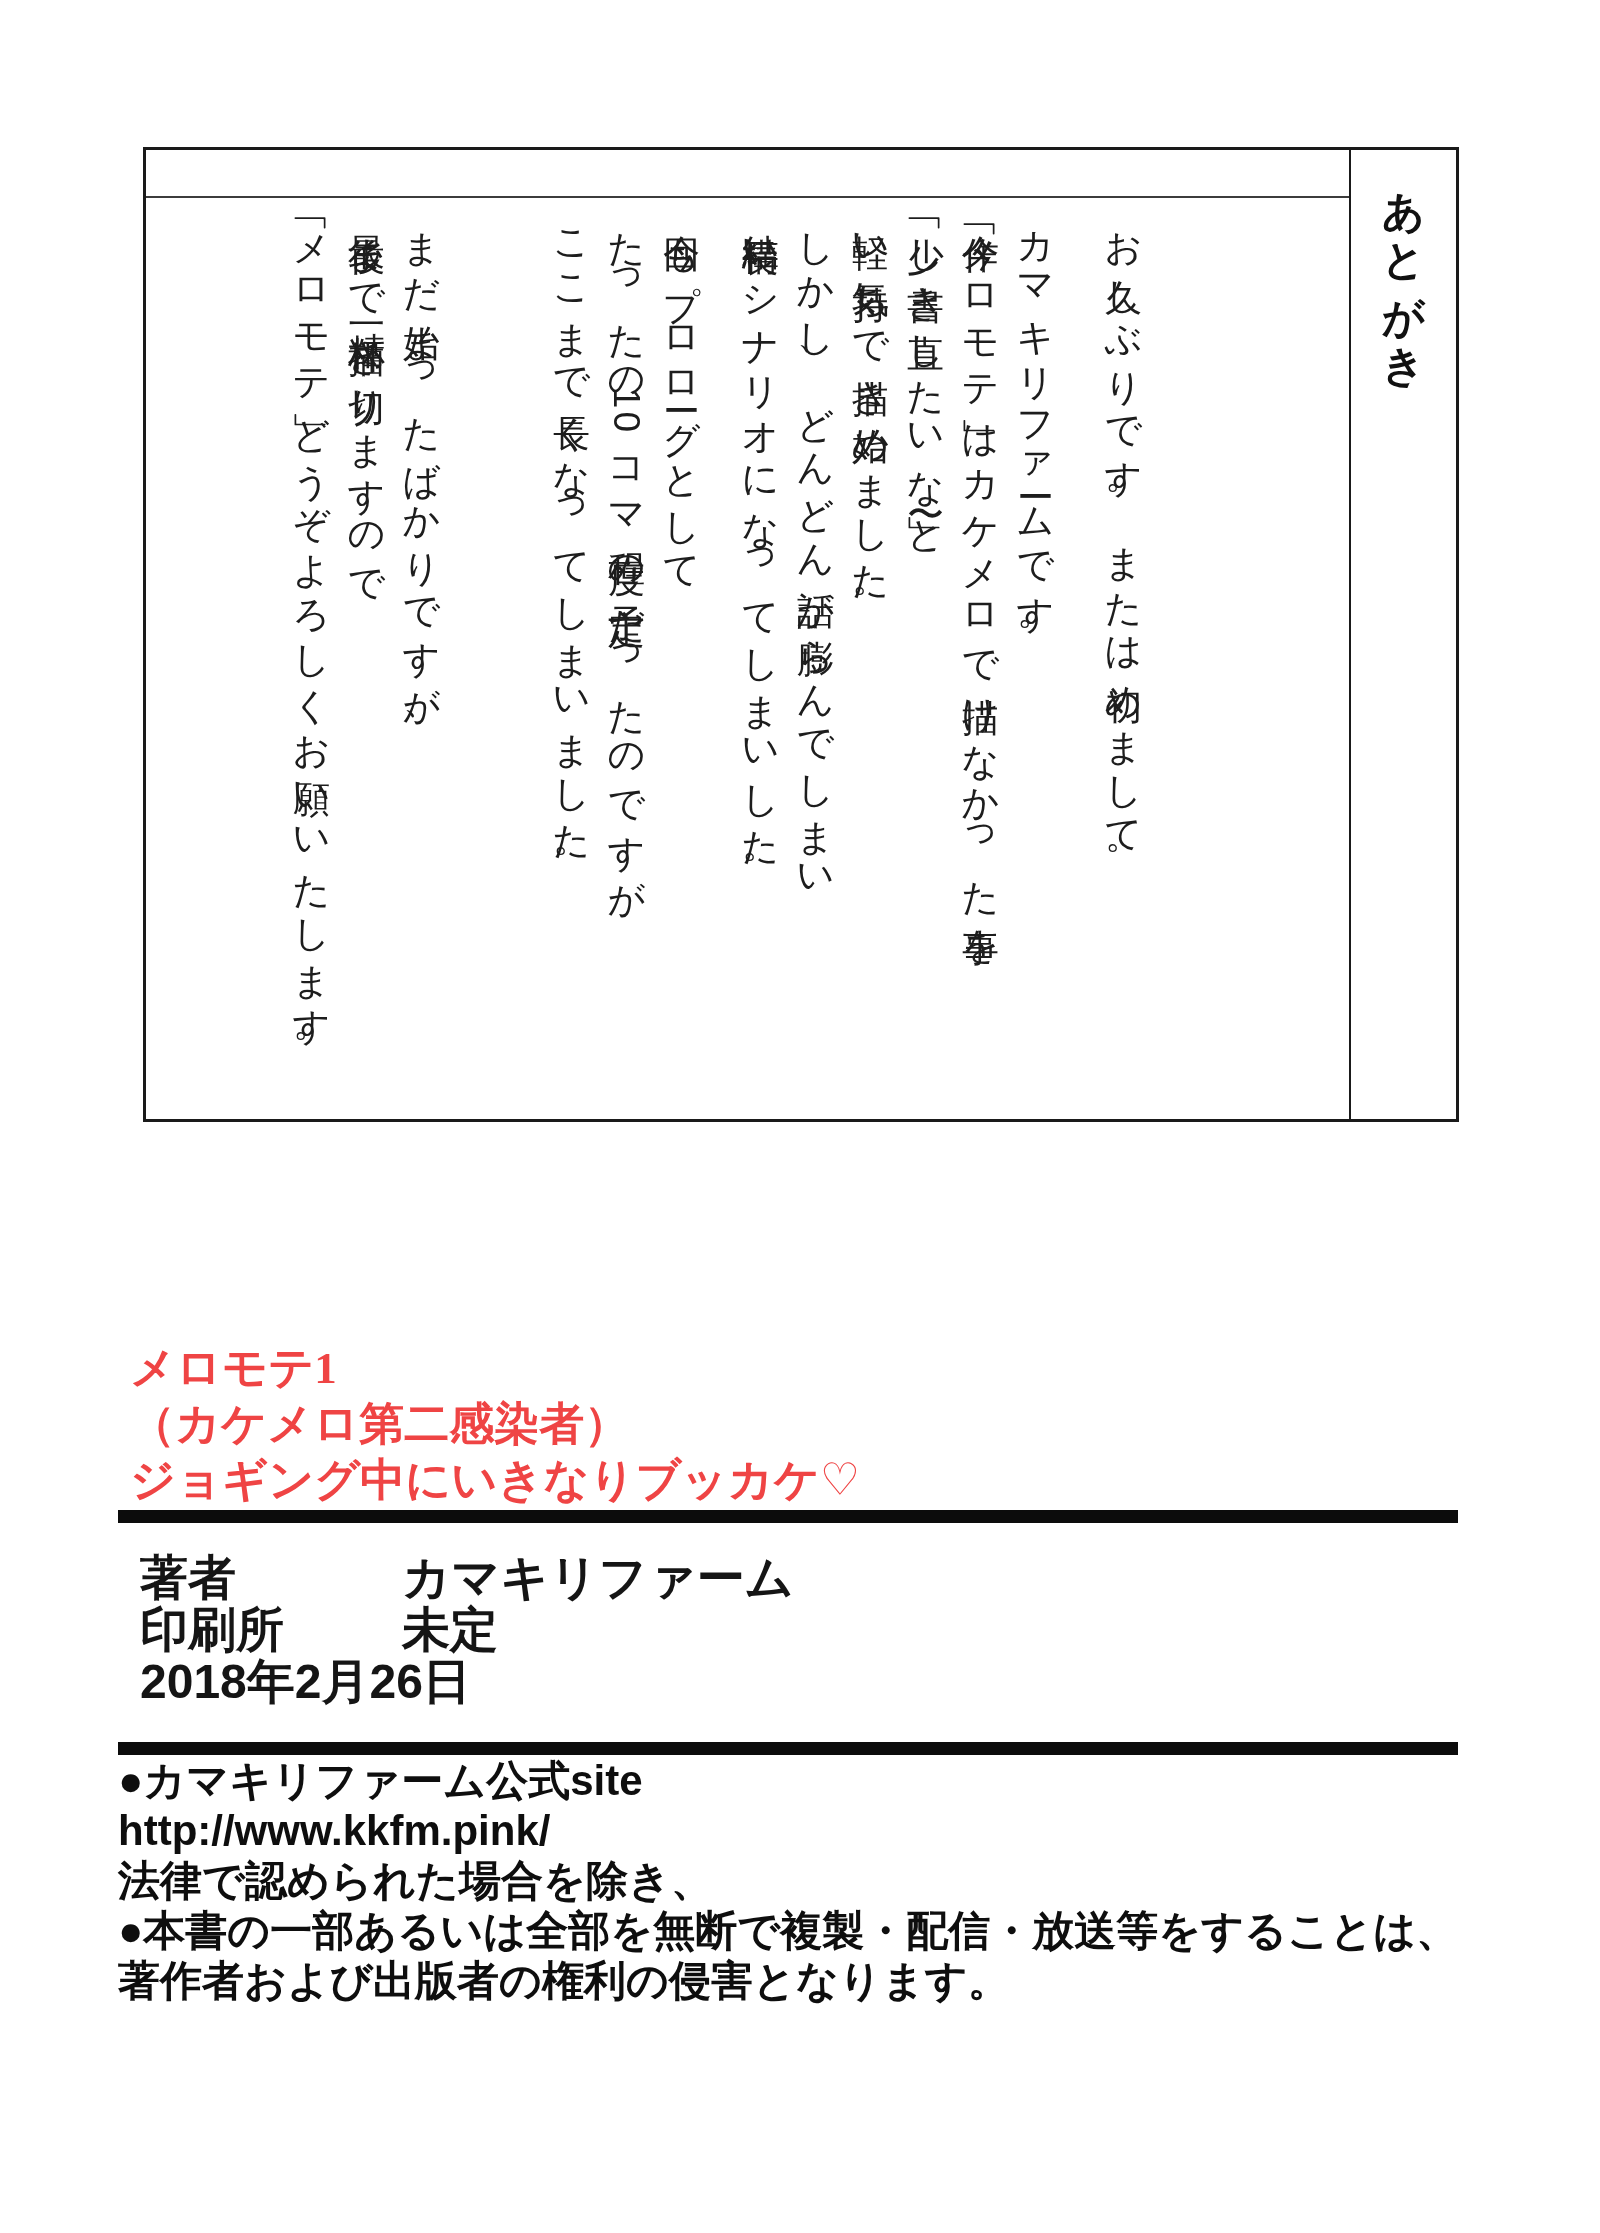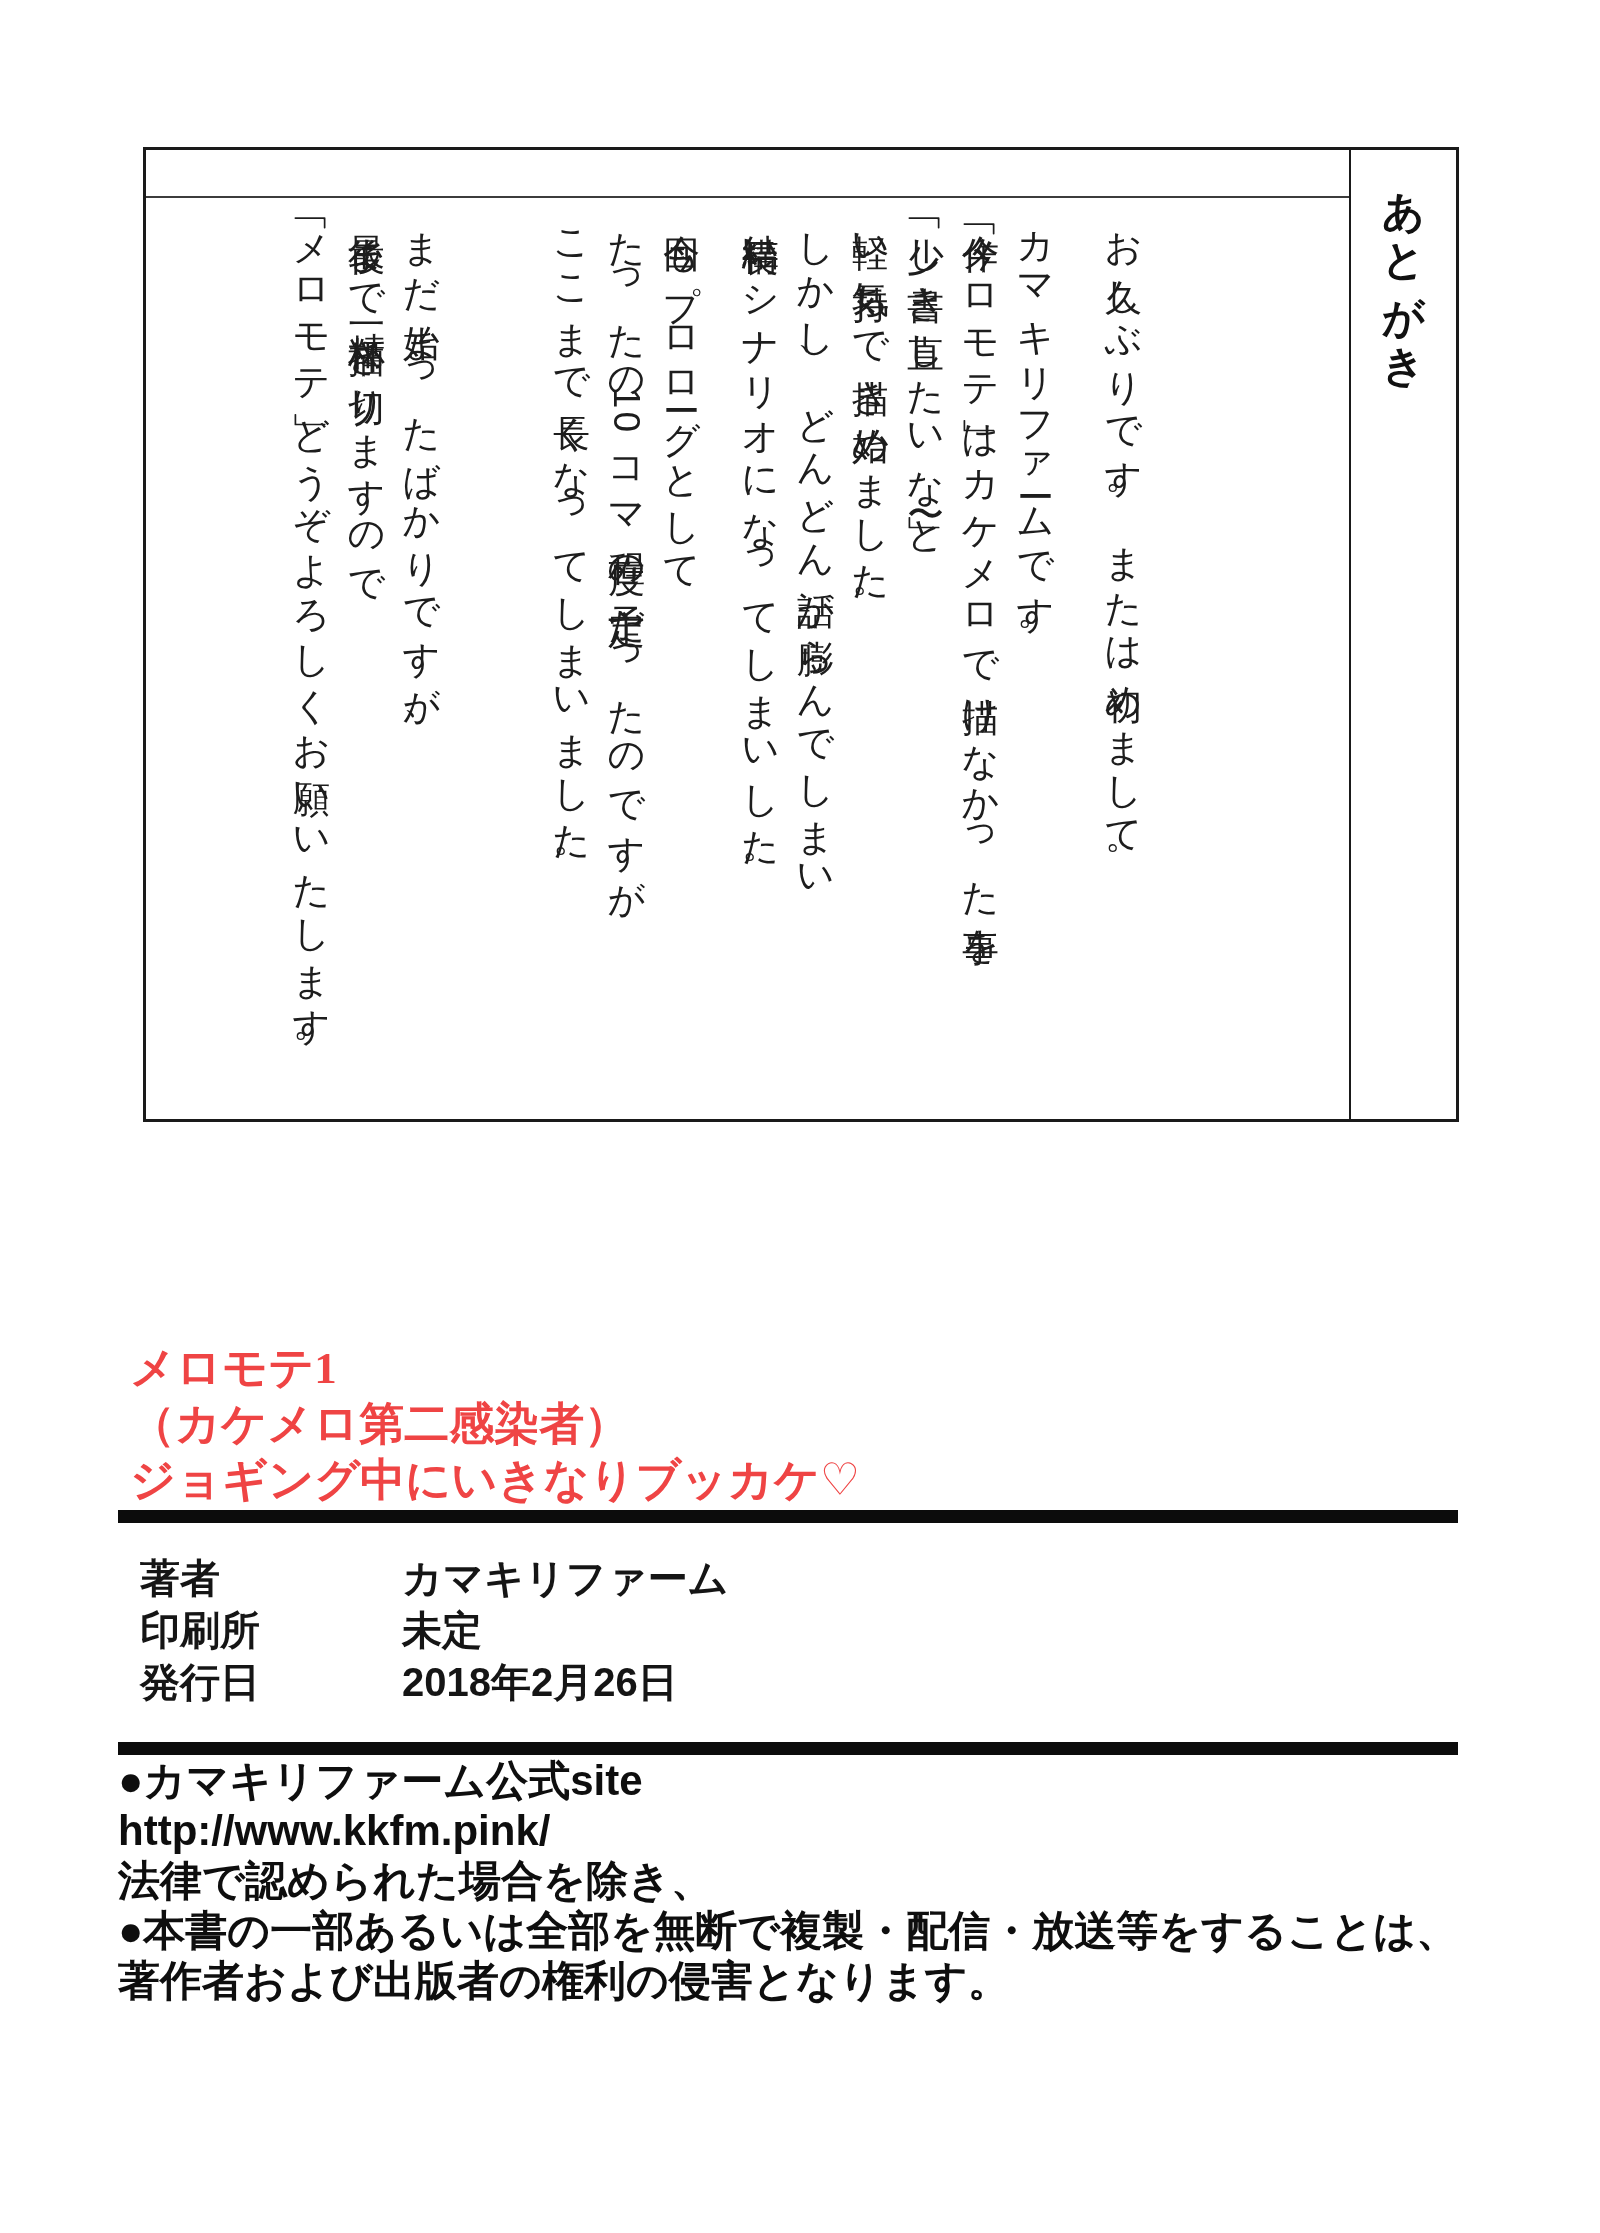--- a/index.html
+++ b/index.html
@@ -92,21 +92,21 @@
     height: 13px;
     background: #0c0c0c;
   }
   .bar-1 { top: 1510px; }
   .bar-2 { top: 1742px; }
 
   
   .colophon {
     position: absolute;
     left: 140px; top: 1552px;
-    font-size: 40px;
+    font-size: 48px;
     font-weight: 600;
     color: #151515;
   }
   .colophon-row { display: flex; height: 52px; align-items: center; }
   .colophon-label { width: 262px; flex: 0 0 262px; }
   .colophon-value { white-space: nowrap; }
 
   
   .footer {
     position: absolute;
@@ -161,21 +161,20 @@
   <section class="colophon">
     <div class="colophon-row">
       <span class="colophon-label">著者</span>
       <span class="colophon-value">カマキリファーム</span>
     </div>
     <div class="colophon-row">
       <span class="colophon-label">印刷所</span>
       <span class="colophon-value">未定</span>
     </div>
     <div class="colophon-row">
-      <span class="colophon-label">発行日</span>
       <span class="colophon-value">2018年2月26日</span>
     </div>
   </section>
 
   <div class="bar bar-2"></div>
 
   <section class="footer">
     <div class="footer-line">●カマキリファーム公式site</div>
     <div class="footer-line">http://www.kkfm.pink/</div>
     <div class="footer-line">法律で認められた場合を除き、</div>

